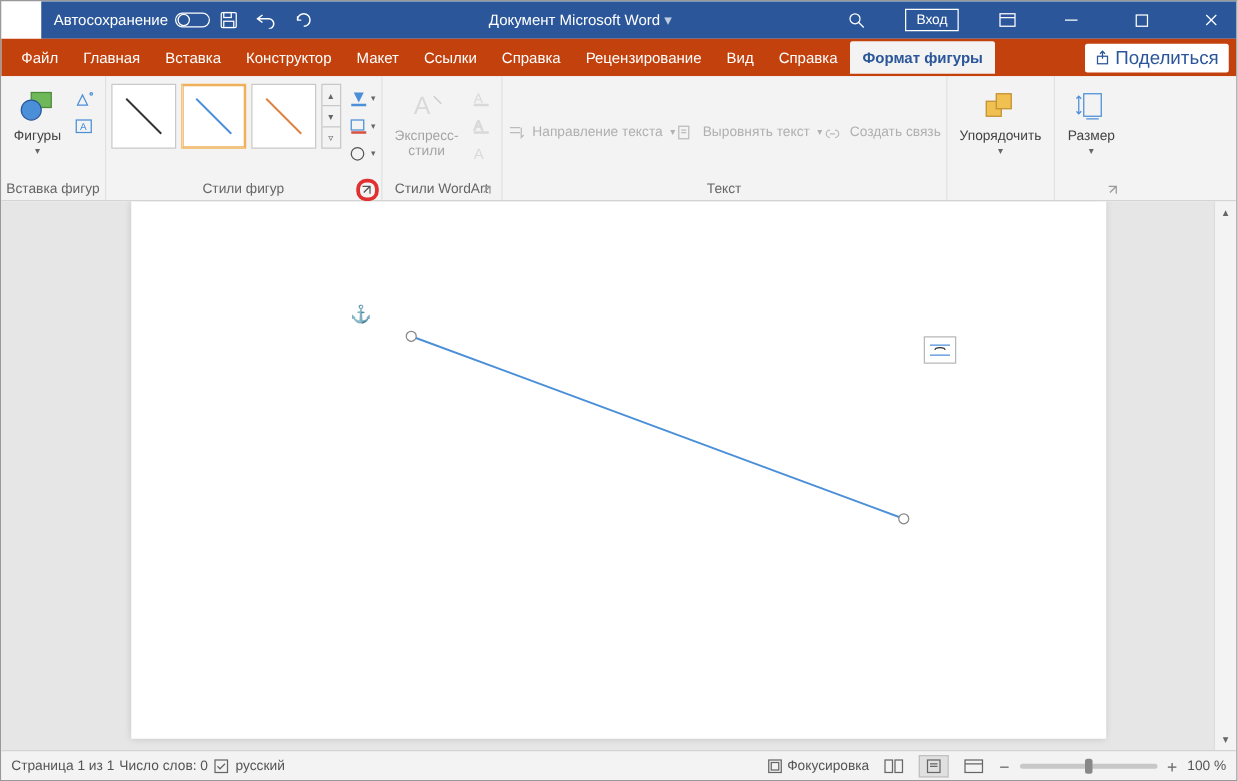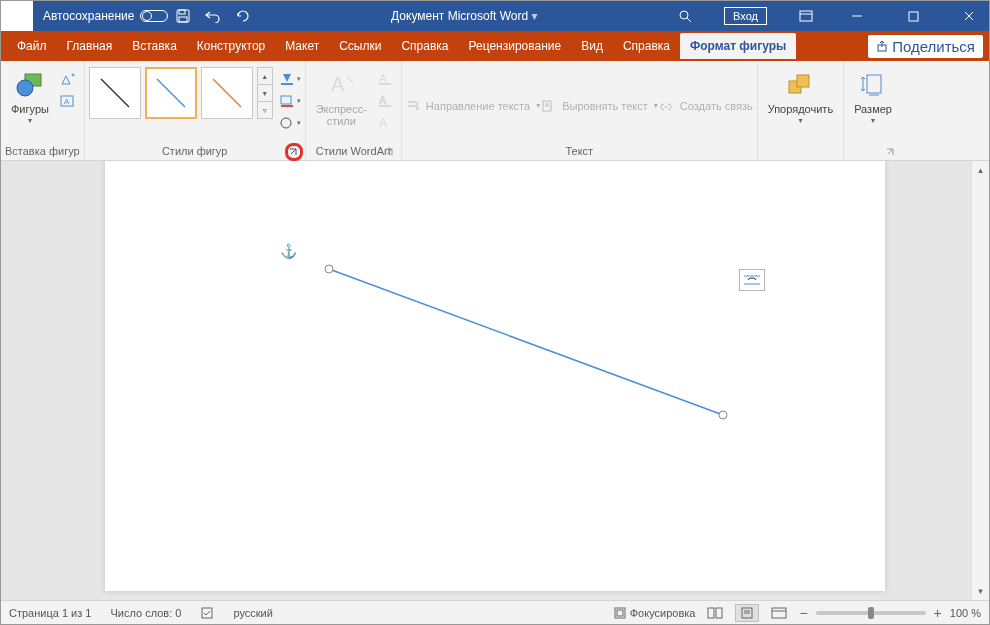--- a/index.html
+++ b/index.html
@@ -38,21 +38,21 @@
 .text-row { display:flex; align-items:center; gap:6px; font-size:11px; color:#666; padding:1px 0; white-space:nowrap;}
 .text-row.dis { color:#b0b0b0;}
 .workspace { flex:1; background:#e6e6e6; position:relative; overflow:hidden; display:flex; justify-content:center;}
 .page { background:#fff; width:780px; margin-top:0; box-shadow:0 0 6px rgba(0,0,0,0.15); position:relative; height:430px;}
 .anchor { position:absolute; left:175px; top:82px; color:#5b8bce; font-size:14px;}
 .line-shape { position:absolute; left:218px; top:102px; }
 .layout-icon { position:absolute; left:634px; top:108px; width:26px; height:22px; border:1px solid #b8b8b8; background:#fff; display:flex; align-items:center; justify-content:center;}
 .scroll-v { position:absolute; right:0; top:0; bottom:0; width:18px; background:#f3f3f3; border-left:1px solid #dcdcdc; display:flex; flex-direction:column;}
 .scroll-v .arr { height:18px; display:flex; align-items:center; justify-content:center; color:#666; font-size:9px;}
 .scroll-v .track { flex:1; position:relative;}
-.statusbar { height:24px; background:#f3f3f3; border-top:1px solid #d4d4d4; display:flex; align-items:center; font-size:11px; color:#555; padding:0 8px; gap:19px;}
+.statusbar { height:24px; background:#f3f3f3; border-top:1px solid #d4d4d4; display:flex; align-items:center; font-size:11px; color:#555; padding:0 8px; gap:4px;}
 .statusbar .right { margin-left:auto; display:flex; align-items:center; gap:8px;}
 .view-btn { width:24px; height:18px; display:flex; align-items:center; justify-content:center; border:1px solid transparent;}
 .view-btn.active { background:#e0e0e0; border:1px solid #c0c0c0;}
 .slider { width:110px; height:4px; background:#c8c8c8; position:relative; border-radius:2px;}
 .slider .thumb-s { position:absolute; left:50%; top:-4px; width:6px; height:12px; background:#888; border-radius:2px; transform:translateX(-50%);}
 .dis-ic { opacity:0.45; }
 svg { display:block; }
 </style>
 </head>
 <body>

